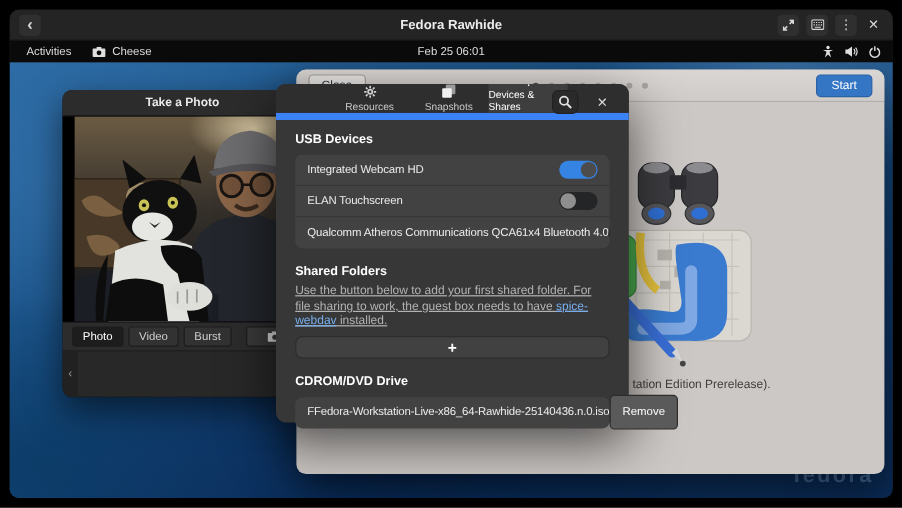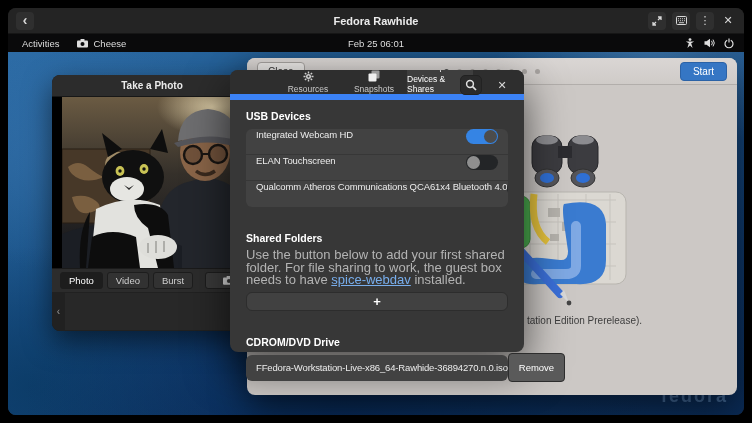--- a/index.html
+++ b/index.html
@@ -88,31 +88,31 @@
              justify-content:center; gap:2px; color:#c9c9c9; }
   .dlg-tab .lbl { font-size:8.5px; }
   .dlg-tab.active { background:#3e3e3e; color:#fff; }
   .dlg-search { position:absolute; right:42px; top:5px; width:22px; height:20px; background:#2a2a2a;
                 border:1px solid #222; border-radius:5px; display:flex; align-items:center; justify-content:center; }
   .dlg-close { position:absolute; right:12px; top:5px; width:20px; height:20px; color:#d8d8d8;
                display:flex; align-items:center; justify-content:center; font-size:11px; }
   .dlg-content { padding:10px 16px 0 16px; }
   .dlg-h { font-size:10.5px; font-weight:700; color:#fff; }
   .listbox { margin-top:7px; background:#424242; border-radius:6px; overflow:hidden; }
-  .lb-row { height:26px; display:flex; align-items:flex-start; justify-content:space-between;
+  .lb-row { height:26px; display:flex; align-items:center; justify-content:space-between;
             padding:0 10px; border-bottom:1px solid #373737; }
   .lb-row:last-child { border-bottom:none; }
   .lb-name { font-size:9.5px; color:#ececec; white-space:nowrap; letter-spacing:-0.1px; }
   .switch { position:relative; width:32px; height:15px; border-radius:8px; background:#232527; flex:none; }
   .switch .knob { position:absolute; top:1px; width:13px; height:13px; border-radius:50%; }
   .switch.off .knob { left:1px; background:#8f8f8f; }
   .switch.on { background:var(--accent,#3584e4); }
   .switch.on .knob { right:1px; background:#4c4c4c; }
-  .sect { margin-top:25px; }
-  .desc { margin-top:5px; font-size:13px; line-height:12.5px; color:#b3b3b3; }
+  .sect { margin-top:13px; }
+  .desc { margin-top:5px; font-size:10px; line-height:12.5px; color:#b3b3b3;text-decoration:underline; }
   .desc a { color:#78aeed; text-decoration:underline; }
   .plus-btn { margin-top:5px; height:19px; background:#414141; border:1px solid #2d2d2d; border-radius:6px;
               display:flex; align-items:center; justify-content:center; color:#fff;
               font-size:13px; font-weight:700; }
   .iso-row { margin-top:7px; background:#424242; border-radius:6px; height:26px; display:flex;
              align-items:center; justify-content:space-between; padding:0 4px 0 10px; }
   .iso-name { font-size:9.5px; color:#ececec; white-space:nowrap; letter-spacing:-0.15px; }
   .remove-btn { height:29px; padding:0 10px; background:#5a5a5a; border:1px solid #2d2d2d; border-radius:4px;
                 color:#fff; font-size:9.5px; display:flex; align-items:center; }
 </style>
@@ -363,21 +363,21 @@
             <div class="dlg-h">Shared Folders</div>
             <div class="desc"><span>Use the button below to add your first shared folder. For file sharing to work, the guest box needs to have </span><a>spice-webdav</a><span> installed.</span></div>
             <div class="plus-btn">
               <span>+</span>
             </div>
           </div>
 
           <div class="sect">
             <div class="dlg-h">CDROM/DVD Drive</div>
             <div class="iso-row">
-              <span class="iso-name">FFedora-Workstation-Live-x86_64-Rawhide-36894270.n.0.iso</span>
+              <span class="iso-name">FFedora-Workstation-Live-x86_64-Rawhide-25140436.n.0.iso</span>
               <div class="remove-btn">Remove</div>
             </div>
           </div>
         </div>
       </div>
 
     </div>
   </div>
 </div>
 

